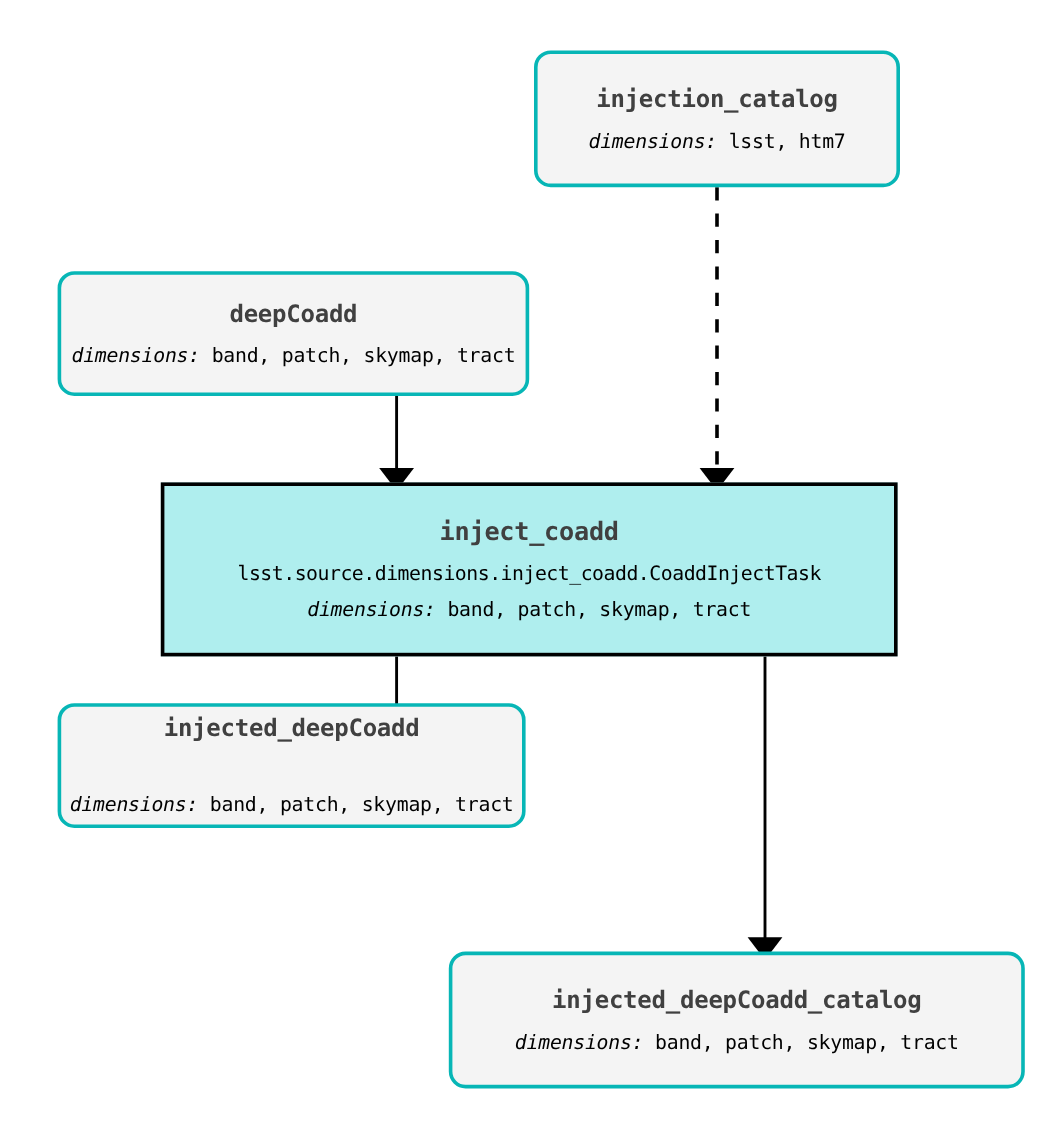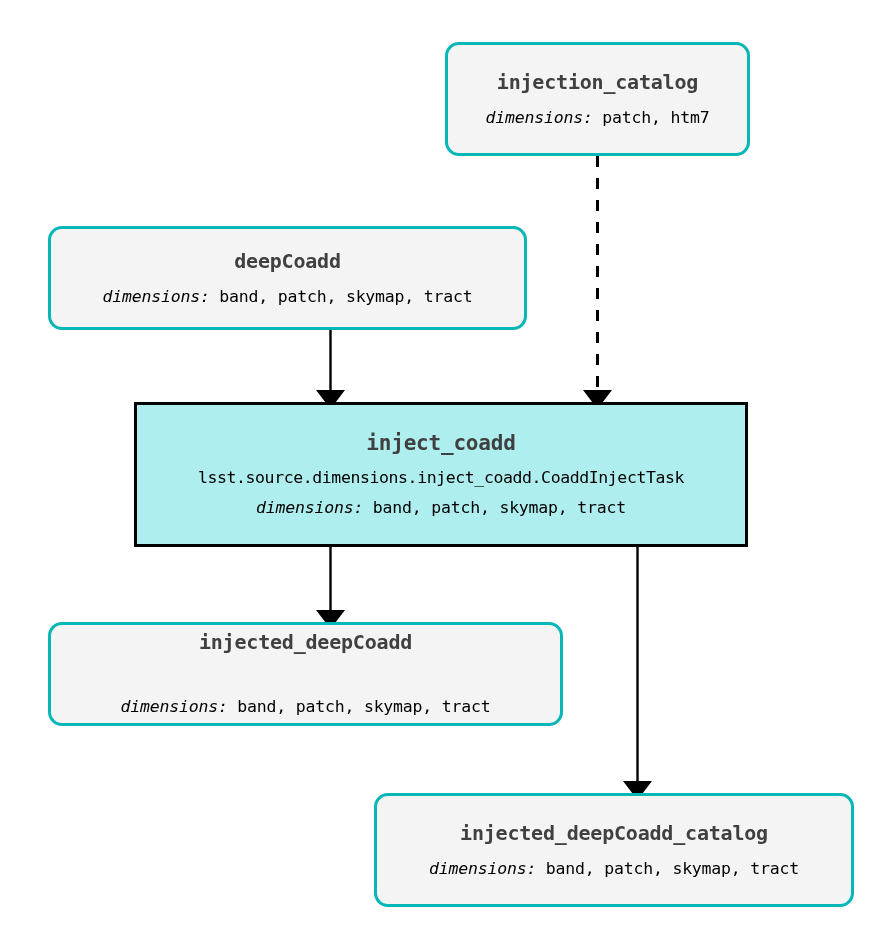--- a/index.html
+++ b/index.html
@@ -78,23 +78,23 @@
     letter-spacing: -0.2px;
   }
   .node.task .node-dims {
     margin-top: 11px;
   }
   .dims-key {
     font-style: italic;
   }
   
   #node-injection_catalog          { left: 445px; top: 42px;  width: 305px; height: 114px; }
-  #node-deepCoadd                  { left: 48px;  top: 226px; width: 479px; height: 104px; }
+  #node-deepCoadd                  { left: 48px;  top: 226px; width: 393px; height: 104px; }
   #node-inject_coadd               { left: 134px; top: 402px; width: 614px; height: 145px; }
-  #node-injected_deepCoadd         { left: 48px;  top: 622px; width: 515px; height: 104px; gap: 29px; }
+  #node-injected_deepCoadd         { left: 48px;  top: 586px; width: 390px; height: 104px; gap: 29px; }
   #node-injected_deepCoadd_catalog { left: 374px; top: 793px; width: 480px; height: 114px; }
 </style>
 </head>
 <body>
 
 <div id="graph">
 
   <svg id="edge-layer" width="882" height="952" viewBox="0 0 882 952" xmlns="http://www.w3.org/2000/svg">
     <defs>
       <marker id="arrowhead" viewBox="0 0 10 10" refX="9.5" refY="5" markerWidth="7" markerHeight="7" orient="auto-start-reverse">
@@ -120,21 +120,21 @@
     <g>
       <line x1="637.5" y1="547" x2="637.5" y2="783" stroke="#000000" stroke-width="2.4"></line>
       <path d="M 623 781 L 652 781 L 637.5 800 Z" fill="#000000"></path>
     </g>
   </svg>
 
   <div class="node dataset" id="node-injection_catalog">
     <div class="node-title">injection_catalog</div>
     <div class="node-dims">
       <span class="dims-key">dimensions:</span>
-      <span>patch, htm7</span>
+      <span>lsst, htm7</span>
     </div>
   </div>
 
   <div class="node dataset" id="node-deepCoadd">
     <div class="node-title">deepCoadd</div>
     <div class="node-dims">
       <span class="dims-key">dimensions:</span>
       <span>band, patch, skymap, tract</span>
     </div>
   </div>

